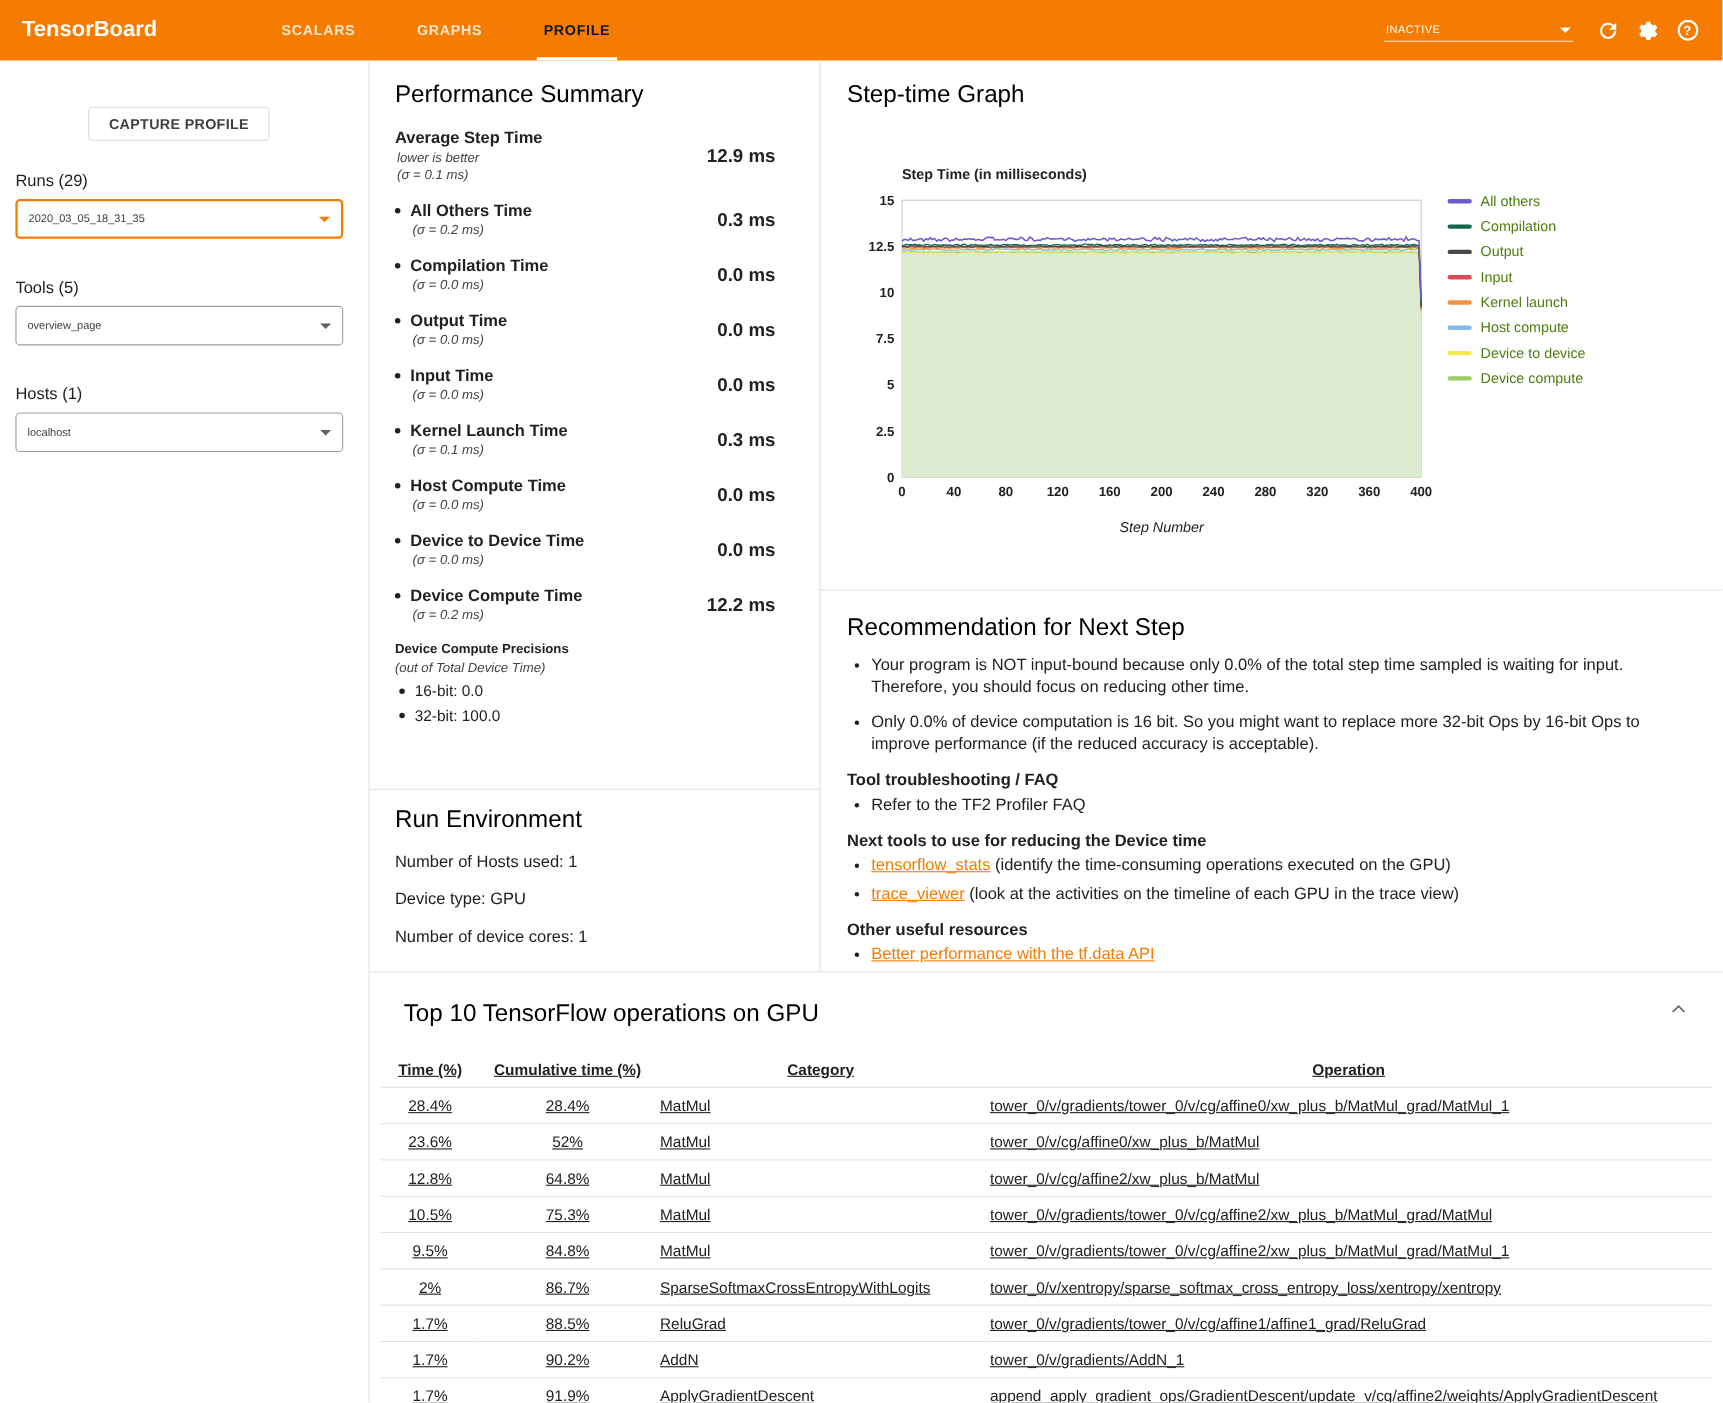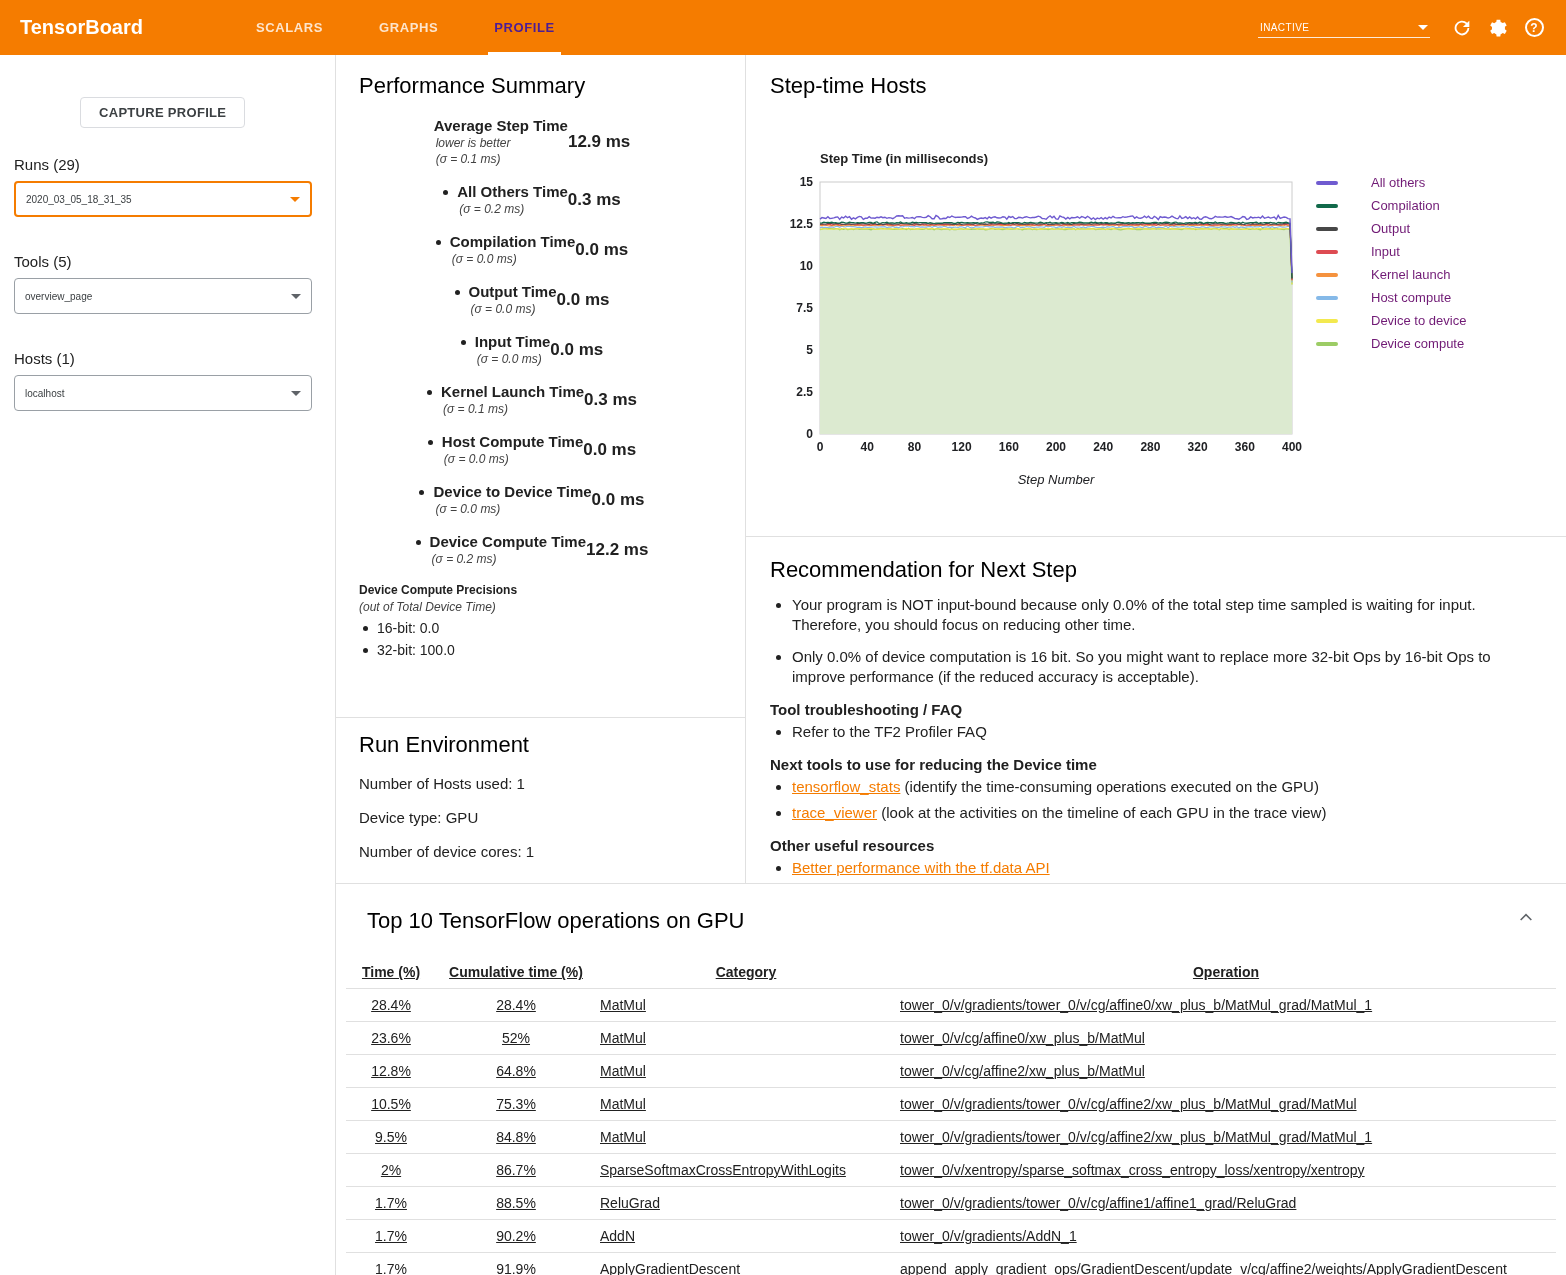--- a/index.html
+++ b/index.html
@@ -5,21 +5,21 @@
   * { box-sizing: border-box; margin: 0; padding: 0; }
   html,body { width:1566px; height:1275px; overflow:hidden; background:#fff;
     font-family:"Liberation Sans", sans-serif; color:#212121; }
 
   
   .appbar { height:55px; background:#f57c00; display:flex; align-items:stretch; color:#fff; }
   .brand { font-size:20px; font-weight:700; display:flex; align-items:center; padding:12px 20px; }
   .tabs { display:flex; align-items:stretch; margin-left:65px; }
   .tab { display:flex; align-items:center; padding:0 28px; font-size:13px; font-weight:700;
     letter-spacing:.6px; color:rgba(255,255,255,.8); cursor:pointer; position:relative; }
-  .tab.active { color:#4c1d95; }
+  .tab.active { color:#0f172a; }
   .tab.active::after { content:""; position:absolute; left:22px; right:22px; bottom:0; height:3px; background:#fff; }
   .appbar-right { margin-left:auto; display:flex; align-items:center; padding-right:14px; }
   .status-select { width:172px; display:flex; align-items:center; justify-content:space-between;
     border-bottom:1px solid rgba(255,255,255,.85); padding:4px 2px; font-size:10px; letter-spacing:.4px;
     margin-right:14px; cursor:pointer; }
   .caret-down-white { width:0; height:0; border-left:5px solid transparent; border-right:5px solid transparent;
     border-top:5px solid #fff; }
   .icon-btn { width:36px; height:36px; display:flex; align-items:center; justify-content:center; cursor:pointer; }
   .help-circle { width:19px; height:19px; border:2px solid #fff; border-radius:50%; display:flex;
     align-items:center; justify-content:center; font-size:12px; font-weight:700; color:#fff; }
@@ -44,21 +44,21 @@
     font-size:10px; color:#3c4043; cursor:pointer; background:#fff; }
   .select-box.accent { border:2px solid #f57c00; }
   .caret-down { width:0; height:0; border-left:5px solid transparent; border-right:5px solid transparent;
     border-top:5px solid #5f6368; }
   .caret-down.orange { border-top-color:#f57c00; }
 
   
   .perf-col h2, .right-col h2, .topops h2 { font-size:22px; font-weight:400; color:#000; }
   .perf-block { padding:18px 40px 0 23px; height:663px; border-bottom:1px solid #e0e0e0; }
   .perf-items { margin-top:18px; }
-  .perf-item { display:flex; align-items:center; justify-content:center; margin-bottom:17px; }
+  .perf-item { display:flex; align-items:center; justify-content:space-between; margin-bottom:17px; }
   .perf-label { font-size:15px; font-weight:700; }
   .perf-note { font-size:12px; font-style:italic; color:#424242; margin-left:2px; margin-top:2px; }
   .perf-sigma { font-size:12px; font-style:italic; color:#424242; margin-left:16px; margin-top:2px; }
   .dot { display:inline-block; width:5px; height:5px; border-radius:50%; background:#212121;
     margin-right:9px; vertical-align:2px; }
   .perf-value { font-size:17px; font-weight:700; white-space:nowrap; }
   .precisions { margin-top:8px; }
   .prec-title { font-size:12px; font-weight:700; }
   .prec-note { font-size:12px; font-style:italic; color:#424242; margin-top:3px; }
   .prec-item { font-size:14px; margin:6px 0 0 4px; }
@@ -69,21 +69,21 @@
 
   
   .graph-block { padding:18px 20px 0 24px; height:482px; border-bottom:1px solid #e0e0e0; }
   .chart-wrap { display:flex; margin:52px 0 0 14px; }
   .chart-title { font-size:13px; font-weight:700; margin:0 0 6px 36px; }
   svg text.tick { font:700 12px "Liberation Sans", sans-serif; fill:#202124; }
   svg text.axis-label { font:italic 13px "Liberation Sans", sans-serif; fill:#202124; }
   .legend { margin:24px 0 0 12px; }
   .legend-item { display:flex; align-items:center; margin-bottom:8px; }
   .legend-swatch { width:22px; height:4px; border-radius:2px; margin-right:8px; flex:0 0 22px; }
-  .legend-label { font-size:13px; color:#701a75; white-space:nowrap;margin-left:25px; }
+  .legend-label { font-size:13px; color:#4d7c0f; white-space:nowrap; }
 
   
   .reco-block { padding:20px 40px 0 24px; }
   .reco-block ul { list-style:disc; padding-left:22px; margin-top:12px; }
   .reco-block ul li { font-size:15px; line-height:1.35; margin-bottom:11px; max-width:760px; }
   .reco-subhead { font-size:15px; font-weight:700; margin-top:14px; }
   .reco-block ul.tight { margin-top:4px; }
   .reco-block ul.tight li { margin-bottom:5px; }
   a.reco-link { color:#f57c00; text-decoration:underline; cursor:pointer; }
 
@@ -239,21 +239,21 @@
           <div id="runenv-lines">
               <div class="runenv-line">Number of Hosts used: 1</div>
               <div class="runenv-line">Device type: GPU</div>
               <div class="runenv-line">Number of device cores: 1</div>
             </div>
         </div>
       </section>
 
       <section class="right-col">
         <div class="graph-block">
-          <h2>Step-time Hosts</h2>
+          <h2>Step-time Graph</h2>
           <div class="chart-wrap">
             <div>
               <div class="chart-title">Step Time (in milliseconds)</div>
               <svg id="chart-svg" width="520" height="320">
                   <rect x="36" y="10" width="472" height="252" fill="#ffffff" stroke="#cccccc"></rect>
                   <path d="M36.0 57.6L38.0 57.1L39.9 56.5L41.9 56.6L43.9 56.9L45.8 56.4L47.8 56.6L49.8 57.0L51.7 56.6L53.7 56.7L55.7 57.8L57.6 56.8L59.6 57.3L61.6 56.4L63.5 57.5L65.5 57.4L67.5 56.9L69.4 57.5L71.4 56.9L73.4 56.6L75.3 57.3L77.3 57.0L79.3 57.2L81.2 57.0L83.2 56.8L85.2 57.3L87.1 57.7L89.1 56.7L91.1 57.3L93.0 57.0L95.0 56.8L97.0 56.3L98.9 56.7L100.9 56.7L102.9 56.9L104.8 56.7L106.8 57.0L108.8 57.4L110.7 57.4L112.7 56.9L114.7 57.3L116.6 57.2L118.6 56.7L120.6 56.9L122.5 57.5L124.5 56.2L126.5 57.6L128.4 57.2L130.4 57.4L132.4 56.8L134.3 56.8L136.3 57.3L138.3 57.4L140.2 57.1L142.2 56.2L144.2 57.3L146.1 57.0L148.1 56.7L150.1 57.8L152.0 56.9L154.0 56.7L156.0 57.3L157.9 57.5L159.9 56.9L161.9 57.2L163.8 57.2L165.8 57.7L167.8 56.8L169.7 57.5L171.7 57.5L173.7 57.4L175.6 56.9L177.6 56.9L179.6 57.4L181.5 56.7L183.5 57.2L185.5 57.4L187.4 57.3L189.4 56.9L191.4 57.1L193.3 57.0L195.3 56.9L197.3 57.2L199.2 56.9L201.2 57.8L203.2 57.5L205.1 57.2L207.1 56.7L209.1 56.5L211.0 57.4L213.0 57.2L215.0 57.0L216.9 57.3L218.9 57.5L220.9 57.2L222.8 56.6L224.8 57.1L226.8 57.2L228.7 57.0L230.7 57.0L232.7 56.4L234.6 57.2L236.6 57.3L238.6 57.8L240.5 56.9L242.5 57.0L244.5 56.5L246.4 56.8L248.4 57.6L250.4 57.2L252.3 57.5L254.3 57.3L256.3 57.0L258.2 56.9L260.2 57.1L262.2 56.8L264.1 57.6L266.1 57.2L268.1 56.7L270.0 57.3L272.0 56.8L274.0 56.7L275.9 57.1L277.9 56.8L279.9 57.7L281.8 57.5L283.8 57.0L285.8 56.9L287.7 57.1L289.7 56.5L291.7 57.7L293.6 56.5L295.6 57.2L297.6 56.7L299.5 56.9L301.5 57.2L303.5 56.9L305.4 56.9L307.4 56.6L309.4 56.5L311.3 57.5L313.3 57.3L315.3 57.2L317.2 57.0L319.2 56.6L321.2 57.6L323.1 56.8L325.1 57.1L327.1 57.6L329.0 56.7L331.0 56.5L333.0 57.0L334.9 57.5L336.9 57.8L338.9 57.3L340.8 57.0L342.8 56.7L344.8 56.5L346.7 56.7L348.7 57.0L350.7 57.0L352.6 57.5L354.6 57.4L356.6 57.5L358.5 57.1L360.5 56.6L362.5 56.8L364.4 57.0L366.4 57.2L368.4 56.7L370.3 56.7L372.3 57.0L374.3 56.7L376.2 56.9L378.2 56.7L380.2 56.6L382.1 56.8L384.1 57.2L386.1 57.1L388.0 56.9L390.0 56.9L392.0 57.0L393.9 57.0L395.9 57.3L397.9 57.5L399.8 56.7L401.8 56.3L403.8 56.6L405.7 56.6L407.7 56.9L409.7 56.8L411.6 57.6L413.6 57.2L415.6 56.9L417.5 56.5L419.5 56.8L421.5 56.6L423.4 56.7L425.4 57.0L427.4 57.3L429.3 56.5L431.3 56.4L433.3 56.9L435.2 57.7L437.2 56.5L439.2 56.4L441.1 56.7L443.1 56.6L445.1 57.5L447.0 56.7L449.0 57.1L451.0 57.2L452.9 57.1L454.9 56.9L456.9 57.4L458.8 57.2L460.8 57.0L462.8 56.3L464.7 57.3L466.7 57.4L468.7 56.7L470.6 57.3L472.6 56.6L474.6 57.3L476.5 57.7L478.5 56.7L480.5 57.1L482.4 56.9L484.4 56.9L486.4 56.6L488.3 57.3L490.3 56.7L492.3 56.5L494.2 57.0L496.2 57.2L498.2 57.4L500.1 57.5L502.1 56.6L504.1 56.8L506.0 57.6L508.0 112.5 L508 262 L36 262 Z" fill="#dcead0" stroke="none"></path>
                   <path d="M36.0 57.6L38.0 57.1L39.9 56.5L41.9 56.6L43.9 56.9L45.8 56.4L47.8 56.6L49.8 57.0L51.7 56.6L53.7 56.7L55.7 57.8L57.6 56.8L59.6 57.3L61.6 56.4L63.5 57.5L65.5 57.4L67.5 56.9L69.4 57.5L71.4 56.9L73.4 56.6L75.3 57.3L77.3 57.0L79.3 57.2L81.2 57.0L83.2 56.8L85.2 57.3L87.1 57.7L89.1 56.7L91.1 57.3L93.0 57.0L95.0 56.8L97.0 56.3L98.9 56.7L100.9 56.7L102.9 56.9L104.8 56.7L106.8 57.0L108.8 57.4L110.7 57.4L112.7 56.9L114.7 57.3L116.6 57.2L118.6 56.7L120.6 56.9L122.5 57.5L124.5 56.2L126.5 57.6L128.4 57.2L130.4 57.4L132.4 56.8L134.3 56.8L136.3 57.3L138.3 57.4L140.2 57.1L142.2 56.2L144.2 57.3L146.1 57.0L148.1 56.7L150.1 57.8L152.0 56.9L154.0 56.7L156.0 57.3L157.9 57.5L159.9 56.9L161.9 57.2L163.8 57.2L165.8 57.7L167.8 56.8L169.7 57.5L171.7 57.5L173.7 57.4L175.6 56.9L177.6 56.9L179.6 57.4L181.5 56.7L183.5 57.2L185.5 57.4L187.4 57.3L189.4 56.9L191.4 57.1L193.3 57.0L195.3 56.9L197.3 57.2L199.2 56.9L201.2 57.8L203.2 57.5L205.1 57.2L207.1 56.7L209.1 56.5L211.0 57.4L213.0 57.2L215.0 57.0L216.9 57.3L218.9 57.5L220.9 57.2L222.8 56.6L224.8 57.1L226.8 57.2L228.7 57.0L230.7 57.0L232.7 56.4L234.6 57.2L236.6 57.3L238.6 57.8L240.5 56.9L242.5 57.0L244.5 56.5L246.4 56.8L248.4 57.6L250.4 57.2L252.3 57.5L254.3 57.3L256.3 57.0L258.2 56.9L260.2 57.1L262.2 56.8L264.1 57.6L266.1 57.2L268.1 56.7L270.0 57.3L272.0 56.8L274.0 56.7L275.9 57.1L277.9 56.8L279.9 57.7L281.8 57.5L283.8 57.0L285.8 56.9L287.7 57.1L289.7 56.5L291.7 57.7L293.6 56.5L295.6 57.2L297.6 56.7L299.5 56.9L301.5 57.2L303.5 56.9L305.4 56.9L307.4 56.6L309.4 56.5L311.3 57.5L313.3 57.3L315.3 57.2L317.2 57.0L319.2 56.6L321.2 57.6L323.1 56.8L325.1 57.1L327.1 57.6L329.0 56.7L331.0 56.5L333.0 57.0L334.9 57.5L336.9 57.8L338.9 57.3L340.8 57.0L342.8 56.7L344.8 56.5L346.7 56.7L348.7 57.0L350.7 57.0L352.6 57.5L354.6 57.4L356.6 57.5L358.5 57.1L360.5 56.6L362.5 56.8L364.4 57.0L366.4 57.2L368.4 56.7L370.3 56.7L372.3 57.0L374.3 56.7L376.2 56.9L378.2 56.7L380.2 56.6L382.1 56.8L384.1 57.2L386.1 57.1L388.0 56.9L390.0 56.9L392.0 57.0L393.9 57.0L395.9 57.3L397.9 57.5L399.8 56.7L401.8 56.3L403.8 56.6L405.7 56.6L407.7 56.9L409.7 56.8L411.6 57.6L413.6 57.2L415.6 56.9L417.5 56.5L419.5 56.8L421.5 56.6L423.4 56.7L425.4 57.0L427.4 57.3L429.3 56.5L431.3 56.4L433.3 56.9L435.2 57.7L437.2 56.5L439.2 56.4L441.1 56.7L443.1 56.6L445.1 57.5L447.0 56.7L449.0 57.1L451.0 57.2L452.9 57.1L454.9 56.9L456.9 57.4L458.8 57.2L460.8 57.0L462.8 56.3L464.7 57.3L466.7 57.4L468.7 56.7L470.6 57.3L472.6 56.6L474.6 57.3L476.5 57.7L478.5 56.7L480.5 57.1L482.4 56.9L484.4 56.9L486.4 56.6L488.3 57.3L490.3 56.7L492.3 56.5L494.2 57.0L496.2 57.2L498.2 57.4L500.1 57.5L502.1 56.6L504.1 56.8L506.0 57.6L508.0 112.5" fill="none" stroke="#9ccc65" stroke-width="1.3"></path>
                   <path d="M36.0 57.0L38.0 57.1L39.9 56.8L41.9 56.8L43.9 57.2L45.8 57.3L47.8 57.0L49.8 57.0L51.7 57.0L53.7 56.9L55.7 56.8L57.6 57.2L59.6 56.3L61.6 56.6L63.5 57.0L65.5 56.9L67.5 56.7L69.4 56.9L71.4 56.7L73.4 56.5L75.3 56.6L77.3 56.8L79.3 56.8L81.2 56.6L83.2 56.7L85.2 56.5L87.1 56.4L89.1 56.7L91.1 57.2L93.0 57.2L95.0 57.1L97.0 56.5L98.9 57.0L100.9 56.6L102.9 57.0L104.8 56.8L106.8 56.9L108.8 57.0L110.7 56.6L112.7 56.6L114.7 57.1L116.6 56.9L118.6 57.2L120.6 56.8L122.5 56.4L124.5 57.0L126.5 56.7L128.4 56.9L130.4 57.3L132.4 56.9L134.3 56.6L136.3 56.9L138.3 56.7L140.2 56.7L142.2 56.7L144.2 56.9L146.1 56.7L148.1 56.4L150.1 56.8L152.0 57.0L154.0 56.7L156.0 56.7L157.9 56.9L159.9 56.6L161.9 56.8L163.8 56.9L165.8 57.2L167.8 57.2L169.7 57.1L171.7 57.0L173.7 57.3L175.6 56.8L177.6 57.0L179.6 57.0L181.5 57.3L183.5 56.8L185.5 57.0L187.4 56.5L189.4 56.5L191.4 56.5L193.3 57.3L195.3 56.6L197.3 56.8L199.2 57.0L201.2 56.9L203.2 57.1L205.1 57.0L207.1 57.0L209.1 56.6L211.0 56.7L213.0 56.9L215.0 57.1L216.9 56.8L218.9 56.5L220.9 56.6L222.8 56.9L224.8 57.1L226.8 56.5L228.7 56.7L230.7 57.1L232.7 56.4L234.6 56.7L236.6 57.3L238.6 56.7L240.5 56.7L242.5 56.7L244.5 56.5L246.4 56.8L248.4 57.0L250.4 56.8L252.3 56.9L254.3 57.3L256.3 56.9L258.2 57.2L260.2 56.7L262.2 56.5L264.1 56.6L266.1 56.8L268.1 57.0L270.0 57.1L272.0 57.0L274.0 57.0L275.9 56.8L277.9 57.0L279.9 56.9L281.8 56.5L283.8 56.6L285.8 57.1L287.7 56.8L289.7 56.9L291.7 57.2L293.6 57.1L295.6 57.3L297.6 56.7L299.5 56.8L301.5 57.2L303.5 57.1L305.4 56.8L307.4 56.9L309.4 56.8L311.3 57.0L313.3 56.9L315.3 56.5L317.2 56.9L319.2 57.0L321.2 57.2L323.1 57.4L325.1 56.7L327.1 56.6L329.0 56.4L331.0 57.1L333.0 56.7L334.9 56.8L336.9 56.7L338.9 56.7L340.8 56.9L342.8 56.7L344.8 56.9L346.7 57.1L348.7 56.6L350.7 57.0L352.6 56.4L354.6 56.6L356.6 56.6L358.5 56.7L360.5 56.9L362.5 56.9L364.4 57.2L366.4 56.9L368.4 56.8L370.3 56.9L372.3 56.7L374.3 56.8L376.2 56.4L378.2 56.5L380.2 57.0L382.1 57.0L384.1 57.2L386.1 56.6L388.0 56.6L390.0 57.2L392.0 57.3L393.9 56.9L395.9 56.7L397.9 56.8L399.8 56.7L401.8 56.4L403.8 56.9L405.7 56.8L407.7 57.0L409.7 57.4L411.6 56.6L413.6 57.2L415.6 56.9L417.5 56.9L419.5 56.8L421.5 56.9L423.4 56.6L425.4 57.1L427.4 56.9L429.3 56.8L431.3 56.8L433.3 57.1L435.2 57.2L437.2 56.5L439.2 57.0L441.1 57.2L443.1 57.0L445.1 56.8L447.0 57.1L449.0 56.9L451.0 57.2L452.9 57.0L454.9 57.0L456.9 57.0L458.8 57.3L460.8 57.4L462.8 57.1L464.7 56.6L466.7 56.8L468.7 56.7L470.6 57.1L472.6 56.9L474.6 56.4L476.5 56.6L478.5 57.2L480.5 57.1L482.4 56.6L484.4 56.9L486.4 57.0L488.3 56.9L490.3 57.1L492.3 56.6L494.2 57.2L496.2 56.9L498.2 56.7L500.1 56.7L502.1 56.7L504.1 56.8L506.0 56.6L508.0 112.3" fill="none" stroke="#f3e94f" stroke-width="1.1"></path>
                   <path d="M36.0 55.7L38.0 55.3L39.9 55.4L41.9 55.3L43.9 55.5L45.8 55.1L47.8 54.8L49.8 55.3L51.7 54.5L53.7 54.4L55.7 55.3L57.6 54.2L59.6 54.6L61.6 55.0L63.5 54.2L65.5 54.3L67.5 54.6L69.4 54.7L71.4 54.9L73.4 55.4L75.3 55.1L77.3 55.6L79.3 55.3L81.2 54.9L83.2 55.4L85.2 55.4L87.1 55.1L89.1 55.0L91.1 54.8L93.0 55.2L95.0 55.0L97.0 54.8L98.9 54.9L100.9 54.6L102.9 55.6L104.8 55.1L106.8 55.1L108.8 54.5L110.7 55.4L112.7 55.1L114.7 55.8L116.6 54.6L118.6 55.0L120.6 54.2L122.5 54.2L124.5 54.2L126.5 54.7L128.4 54.6L130.4 54.9L132.4 54.1L134.3 54.7L136.3 55.1L138.3 54.8L140.2 55.2L142.2 55.1L144.2 54.7L146.1 54.5L148.1 55.4L150.1 54.2L152.0 54.5L154.0 55.4L156.0 54.9L157.9 55.2L159.9 54.3L161.9 54.6L163.8 55.5L165.8 55.2L167.8 55.3L169.7 55.3L171.7 55.0L173.7 55.7L175.6 54.9L177.6 54.8L179.6 55.4L181.5 55.6L183.5 54.0L185.5 55.3L187.4 55.9L189.4 55.7L191.4 54.7L193.3 54.9L195.3 55.2L197.3 55.0L199.2 54.8L201.2 54.3L203.2 54.4L205.1 54.9L207.1 54.8L209.1 54.7L211.0 55.5L213.0 55.1L215.0 55.1L216.9 54.8L218.9 55.2L220.9 55.8L222.8 55.3L224.8 55.0L226.8 55.1L228.7 55.6L230.7 55.8L232.7 54.7L234.6 54.1L236.6 55.7L238.6 55.4L240.5 55.2L242.5 54.5L244.5 54.8L246.4 54.8L248.4 55.3L250.4 55.7L252.3 55.0L254.3 55.1L256.3 54.9L258.2 55.0L260.2 55.3L262.2 54.2L264.1 54.9L266.1 54.2L268.1 55.0L270.0 54.8L272.0 55.8L274.0 55.2L275.9 54.7L277.9 55.4L279.9 54.7L281.8 55.5L283.8 55.1L285.8 55.3L287.7 55.7L289.7 54.2L291.7 55.3L293.6 55.0L295.6 55.0L297.6 55.6L299.5 55.0L301.5 55.8L303.5 54.9L305.4 54.9L307.4 54.5L309.4 54.4L311.3 55.1L313.3 55.5L315.3 55.5L317.2 55.4L319.2 55.2L321.2 55.7L323.1 54.7L325.1 55.2L327.1 55.0L329.0 54.4L331.0 55.2L333.0 55.9L334.9 55.1L336.9 55.3L338.9 54.6L340.8 54.7L342.8 54.7L344.8 54.9L346.7 54.2L348.7 54.9L350.7 55.8L352.6 55.4L354.6 54.8L356.6 55.2L358.5 55.9L360.5 54.4L362.5 54.7L364.4 55.5L366.4 55.6L368.4 54.6L370.3 54.8L372.3 55.9L374.3 55.2L376.2 55.3L378.2 55.7L380.2 55.0L382.1 54.1L384.1 55.7L386.1 54.2L388.0 55.0L390.0 54.6L392.0 54.6L393.9 55.1L395.9 55.0L397.9 54.6L399.8 54.5L401.8 55.0L403.8 54.6L405.7 55.2L407.7 54.6L409.7 54.7L411.6 55.3L413.6 55.3L415.6 55.7L417.5 54.8L419.5 54.8L421.5 55.3L423.4 55.6L425.4 54.9L427.4 54.9L429.3 54.7L431.3 55.2L433.3 55.3L435.2 55.5L437.2 54.6L439.2 55.0L441.1 54.9L443.1 55.4L445.1 55.2L447.0 55.2L449.0 54.6L451.0 55.4L452.9 54.7L454.9 55.9L456.9 54.9L458.8 55.3L460.8 55.4L462.8 54.9L464.7 54.9L466.7 54.7L468.7 55.2L470.6 54.6L472.6 54.8L474.6 54.8L476.5 54.2L478.5 55.7L480.5 55.1L482.4 55.2L484.4 54.7L486.4 55.4L488.3 54.7L490.3 55.7L492.3 55.5L494.2 55.0L496.2 54.5L498.2 55.1L500.1 55.2L502.1 55.0L504.1 54.3L506.0 54.3L508.0 110.5" fill="none" stroke="#85b9e8" stroke-width="1.2"></path>
                   <path d="M36.0 53.0L38.0 53.8L39.9 53.1L41.9 53.3L43.9 53.8L45.8 53.9L47.8 53.5L49.8 53.6L51.7 53.0L53.7 53.4L55.7 53.8L57.6 53.6L59.6 53.7L61.6 53.5L63.5 53.1L65.5 52.9L67.5 53.8L69.4 53.8L71.4 53.3L73.4 53.4L75.3 53.5L77.3 53.2L79.3 53.8L81.2 53.2L83.2 53.2L85.2 53.6L87.1 53.4L89.1 53.4L91.1 53.1L93.0 53.1L95.0 53.7L97.0 53.3L98.9 53.0L100.9 52.8L102.9 53.2L104.8 53.7L106.8 53.6L108.8 53.5L110.7 53.6L112.7 53.0L114.7 52.7L116.6 53.7L118.6 52.9L120.6 53.2L122.5 53.3L124.5 53.3L126.5 52.9L128.4 52.8L130.4 52.9L132.4 53.0L134.3 52.9L136.3 53.5L138.3 52.7L140.2 53.5L142.2 53.8L144.2 53.0L146.1 53.8L148.1 53.1L150.1 53.2L152.0 53.4L154.0 52.8L156.0 52.9L157.9 53.3L159.9 53.4L161.9 53.7L163.8 53.3L165.8 53.0L167.8 53.2L169.7 53.7L171.7 52.8L173.7 53.9L175.6 53.2L177.6 53.5L179.6 53.3L181.5 53.3L183.5 53.2L185.5 53.2L187.4 53.7L189.4 53.5L191.4 53.2L193.3 53.5L195.3 52.9L197.3 53.3L199.2 53.1L201.2 53.6L203.2 52.9L205.1 53.3L207.1 53.7L209.1 53.5L211.0 53.2L213.0 52.9L215.0 52.9L216.9 53.4L218.9 53.6L220.9 53.6L222.8 53.1L224.8 53.4L226.8 53.3L228.7 52.8L230.7 53.0L232.7 53.1L234.6 53.5L236.6 53.6L238.6 53.6L240.5 53.1L242.5 53.7L244.5 53.2L246.4 53.9L248.4 53.5L250.4 53.6L252.3 52.9L254.3 53.7L256.3 53.4L258.2 53.2L260.2 52.7L262.2 53.5L264.1 53.6L266.1 53.7L268.1 53.2L270.0 53.4L272.0 53.3L274.0 53.1L275.9 53.0L277.9 53.8L279.9 53.7L281.8 53.3L283.8 53.7L285.8 53.6L287.7 53.7L289.7 52.9L291.7 53.0L293.6 52.9L295.6 53.1L297.6 52.8L299.5 53.3L301.5 53.2L303.5 53.0L305.4 53.1L307.4 53.1L309.4 52.9L311.3 53.0L313.3 53.2L315.3 53.0L317.2 53.0L319.2 53.0L321.2 52.9L323.1 53.3L325.1 53.5L327.1 53.1L329.0 53.2L331.0 53.5L333.0 52.8L334.9 54.0L336.9 53.0L338.9 53.2L340.8 52.8L342.8 53.5L344.8 53.1L346.7 53.0L348.7 53.8L350.7 53.7L352.6 53.4L354.6 53.6L356.6 52.8L358.5 53.7L360.5 53.6L362.5 53.0L364.4 53.7L366.4 53.1L368.4 53.0L370.3 53.1L372.3 53.1L374.3 52.7L376.2 53.1L378.2 53.3L380.2 53.2L382.1 53.2L384.1 53.1L386.1 53.6L388.0 53.1L390.0 53.9L392.0 53.0L393.9 53.3L395.9 53.2L397.9 53.2L399.8 53.4L401.8 52.8L403.8 53.1L405.7 53.5L407.7 53.3L409.7 53.4L411.6 53.4L413.6 53.5L415.6 53.0L417.5 53.5L419.5 53.3L421.5 52.9L423.4 53.6L425.4 53.2L427.4 53.6L429.3 53.6L431.3 53.7L433.3 53.6L435.2 53.8L437.2 53.7L439.2 53.3L441.1 52.9L443.1 53.5L445.1 53.6L447.0 53.6L449.0 53.0L451.0 53.2L452.9 53.3L454.9 52.8L456.9 53.2L458.8 53.9L460.8 53.2L462.8 53.7L464.7 53.2L466.7 53.5L468.7 53.4L470.6 53.6L472.6 53.4L474.6 53.5L476.5 53.2L478.5 53.4L480.5 53.3L482.4 53.3L484.4 53.3L486.4 53.5L488.3 53.1L490.3 53.2L492.3 52.8L494.2 53.1L496.2 53.4L498.2 53.7L500.1 53.7L502.1 52.8L504.1 53.9L506.0 53.4L508.0 108.8" fill="none" stroke="#f5923e" stroke-width="1.1"></path>

